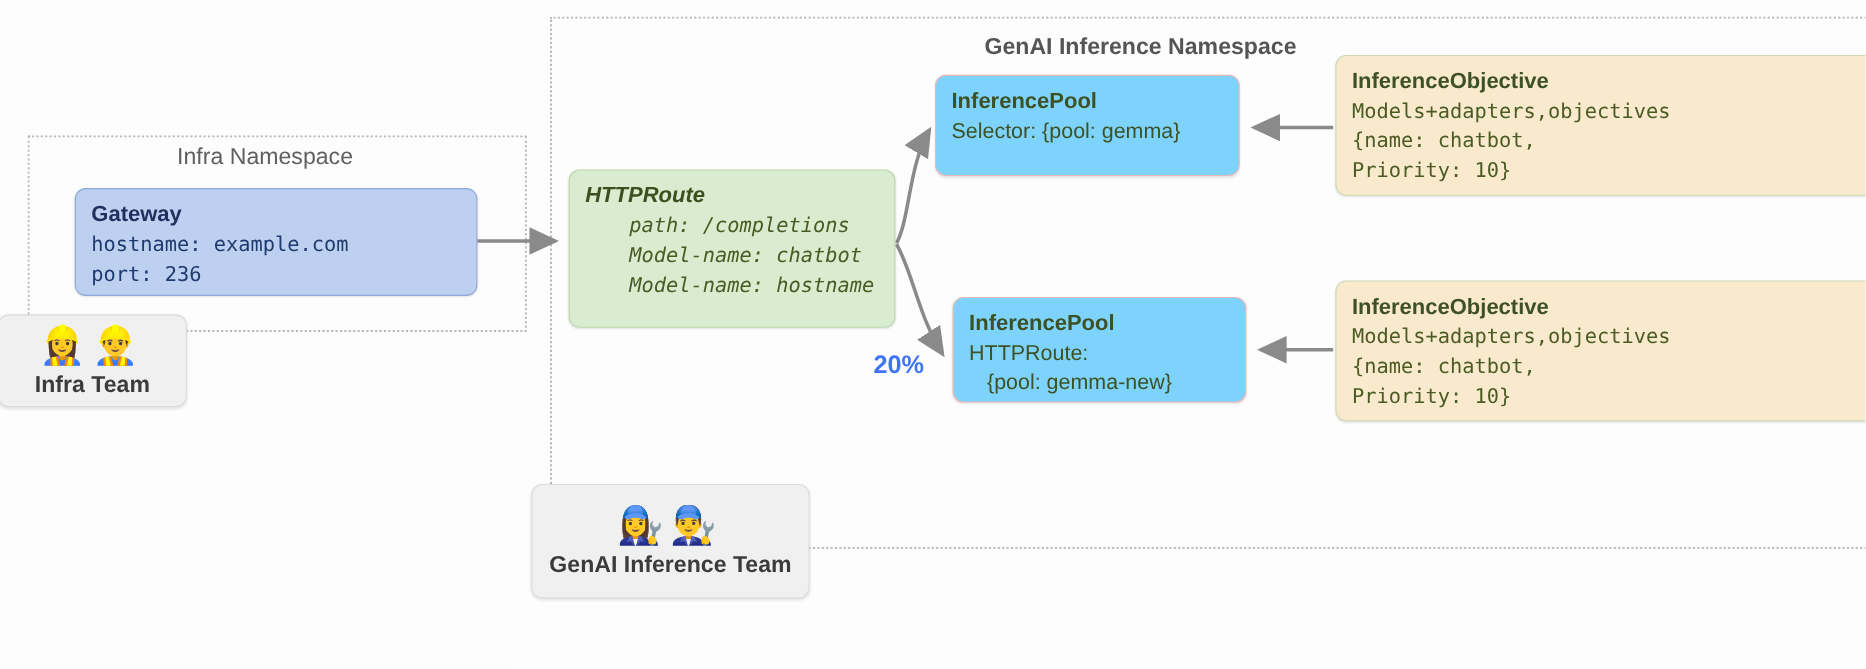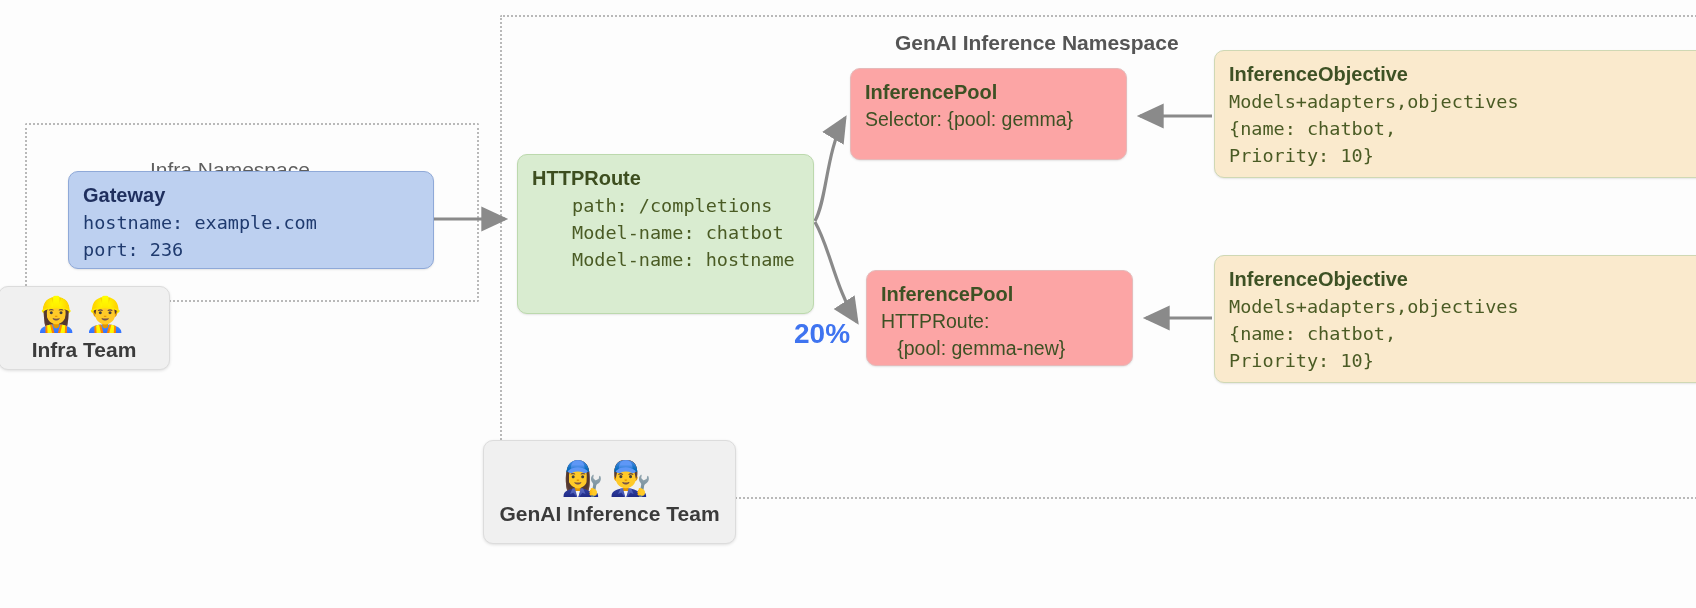--- a/index.html
+++ b/index.html
@@ -70,21 +70,21 @@
   
   .node.httproute {
     background: #d9ecd0;
     border: 1px solid #bcd9ad;
   }
   .node.httproute .title { color: #3d4e1f; }
   .node.httproute .mono  { color: #4a5b24; margin-left: 40px; }
 
   
   .node.pool {
-    background: #fca5a5;
+    background: #7dd3fc;
     border: 1px solid #e6b9b9;
   }
   .node.pool .title { color: #3d5124; }
   .node.pool .sans  { color: #3d5124; }
 
   
   .node.objective {
     background: #faeacd;
     border: 1px solid #cfd8b4;
   }
@@ -117,41 +117,41 @@
     color: #3b3b3b;
     margin-top: 4px;
     white-space: nowrap;
   }
 
   
   .pct {
     position: absolute;
     font-family: "Liberation Sans", sans-serif;
     font-weight: bold;
-    font-size: 28px;
+    font-size: 23px;
     color: #3f74f0;
     white-space: nowrap;
   }
 
   
   #edges {
     position: absolute;
     left: 0; top: 0;
     width: 1696px;
     height: 608px;
     pointer-events: none;
   }
 </style>
 </head>
 <body>
 
 <div id="canvas">
 
   <div class="ns-box" style="left:25px; top:123px; width:450px; height:175px;"></div>
-  <div class="ns-title" style="left:150px; top:131px;margin-top:27px;">Infra Namespace</div>
+  <div class="ns-title" style="left:161px; top:131px;">Infra Namespace</div>
 
   <div class="ns-box" style="left:500px; top:15px; width:1196px; height:480px;"></div>
   <div class="ns-title" style="left:895px; top:31px; font-weight:bold; color:#555;">GenAI Inference Namespace</div>
 
   <svg id="edges" viewBox="0 0 1696 608" xmlns="http://www.w3.org/2000/svg">
     <defs>
       <marker id="arrow" markerWidth="9" markerHeight="9" refX="7.4" refY="4.5" orient="auto" markerUnits="strokeWidth">
         <path d="M0,0.6 L8.4,4.5 L0,8.4 z" fill="#8a8a8a"></path>
       </marker>
     </defs>
@@ -178,21 +178,21 @@
   </svg>
 
   <div class="pct" style="left:794px; top:318px;">20%</div>
 
   <div class="node gateway" style="left:68px; top:171px; width:366px; height:98px;">
     <div class="title">Gateway</div>
     <div class="mono">hostname: example.com</div>
     <div class="mono">port: 236</div>
   </div>
 
-  <div class="node httproute" style="left:517px; top:154px; width:297px; height:160px;">
+  <div class="node httproute" style="left:517px; top:154px; width:297px; height:144px;font-style:italic;">
     <div class="title">HTTPRoute</div>
     <div class="mono">path: /completions</div>
     <div class="mono">Model-name: chatbot</div>
     <div class="mono">Model-name: hostname</div>
   </div>
 
   <div class="node pool" style="left:850px; top:68px; width:277px; height:92px;">
     <div class="title">InferencePool</div>
     <div class="sans">Selector: {pool: gemma}</div>
   </div>

